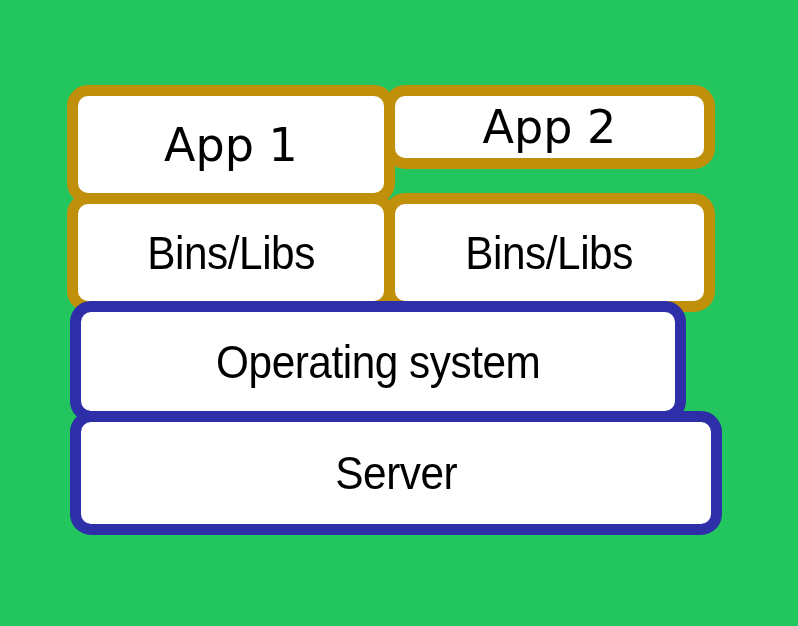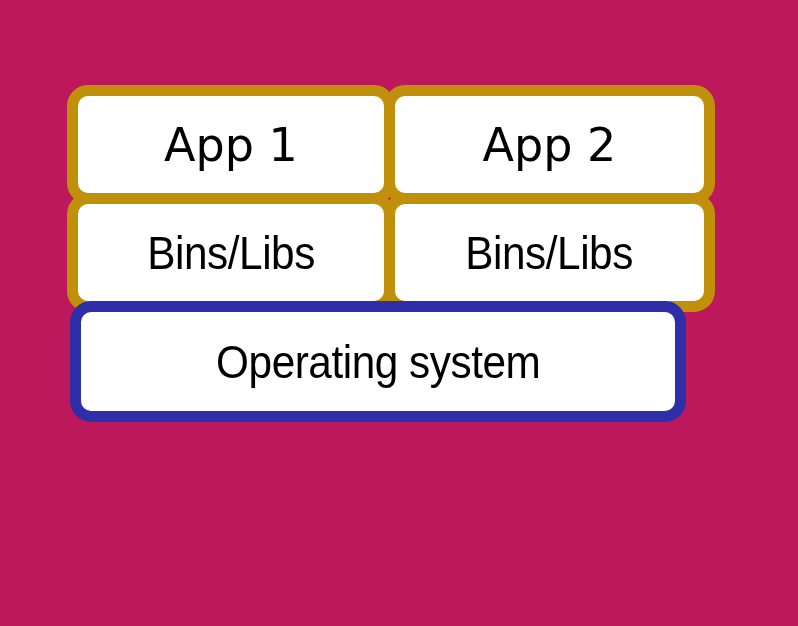--- a/index.html
+++ b/index.html
@@ -11,21 +11,21 @@
     width: 798px;
     height: 626px;
     overflow: hidden;
     font-family: "Liberation Sans", sans-serif;
   }
 
   #stack-diagram {
     position: relative;
     width: 798px;
     height: 626px;
-    background: #be185d;
+    background: #22c55e;
   }
 
   
   .node {
     position: absolute;
     box-sizing: border-box;
     background: #ffffff;
     display: flex;
     align-items: center;
     justify-content: center;
@@ -59,21 +59,21 @@
     font-size: 46px;
     font-weight: 400;
     letter-spacing: -0.5px;
     transform: scaleX(0.92);
     transform-origin: center center;
   }
 
   
   
   #node-app-1       { left:  67px; top:  85px; width: 328px; height: 119px; }
-  #node-app-2       { left: 384px; top:  85px; width: 331px; height: 119px; }
+  #node-app-2       { left: 384px; top:  85px; width: 331px; height: 84px; }
 
   
   #node-bins-libs-1 { left:  67px; top: 193px; width: 328px; height: 119px; }
   #node-bins-libs-2 { left: 384px; top: 193px; width: 331px; height: 119px; }
 
   
   #node-operating-system { left: 70px; top: 301px; width: 616px; height: 121px; }
 
   
   #node-server      { left:  70px; top: 411px; width: 652px; height: 124px; }
@@ -102,14 +102,17 @@
   </div>
 
   <div class="node gold" id="node-bins-libs-2">
     <span class="label-narrow">Bins/Libs</span>
   </div>
 
   <div class="node blue" id="node-operating-system">
     <span class="label-narrow">Operating system</span>
   </div>
 
+  <div class="node blue" id="node-server">
+    <span class="label-narrow">Server</span>
+  </div>
 
 </div>
 
 </body></html>

